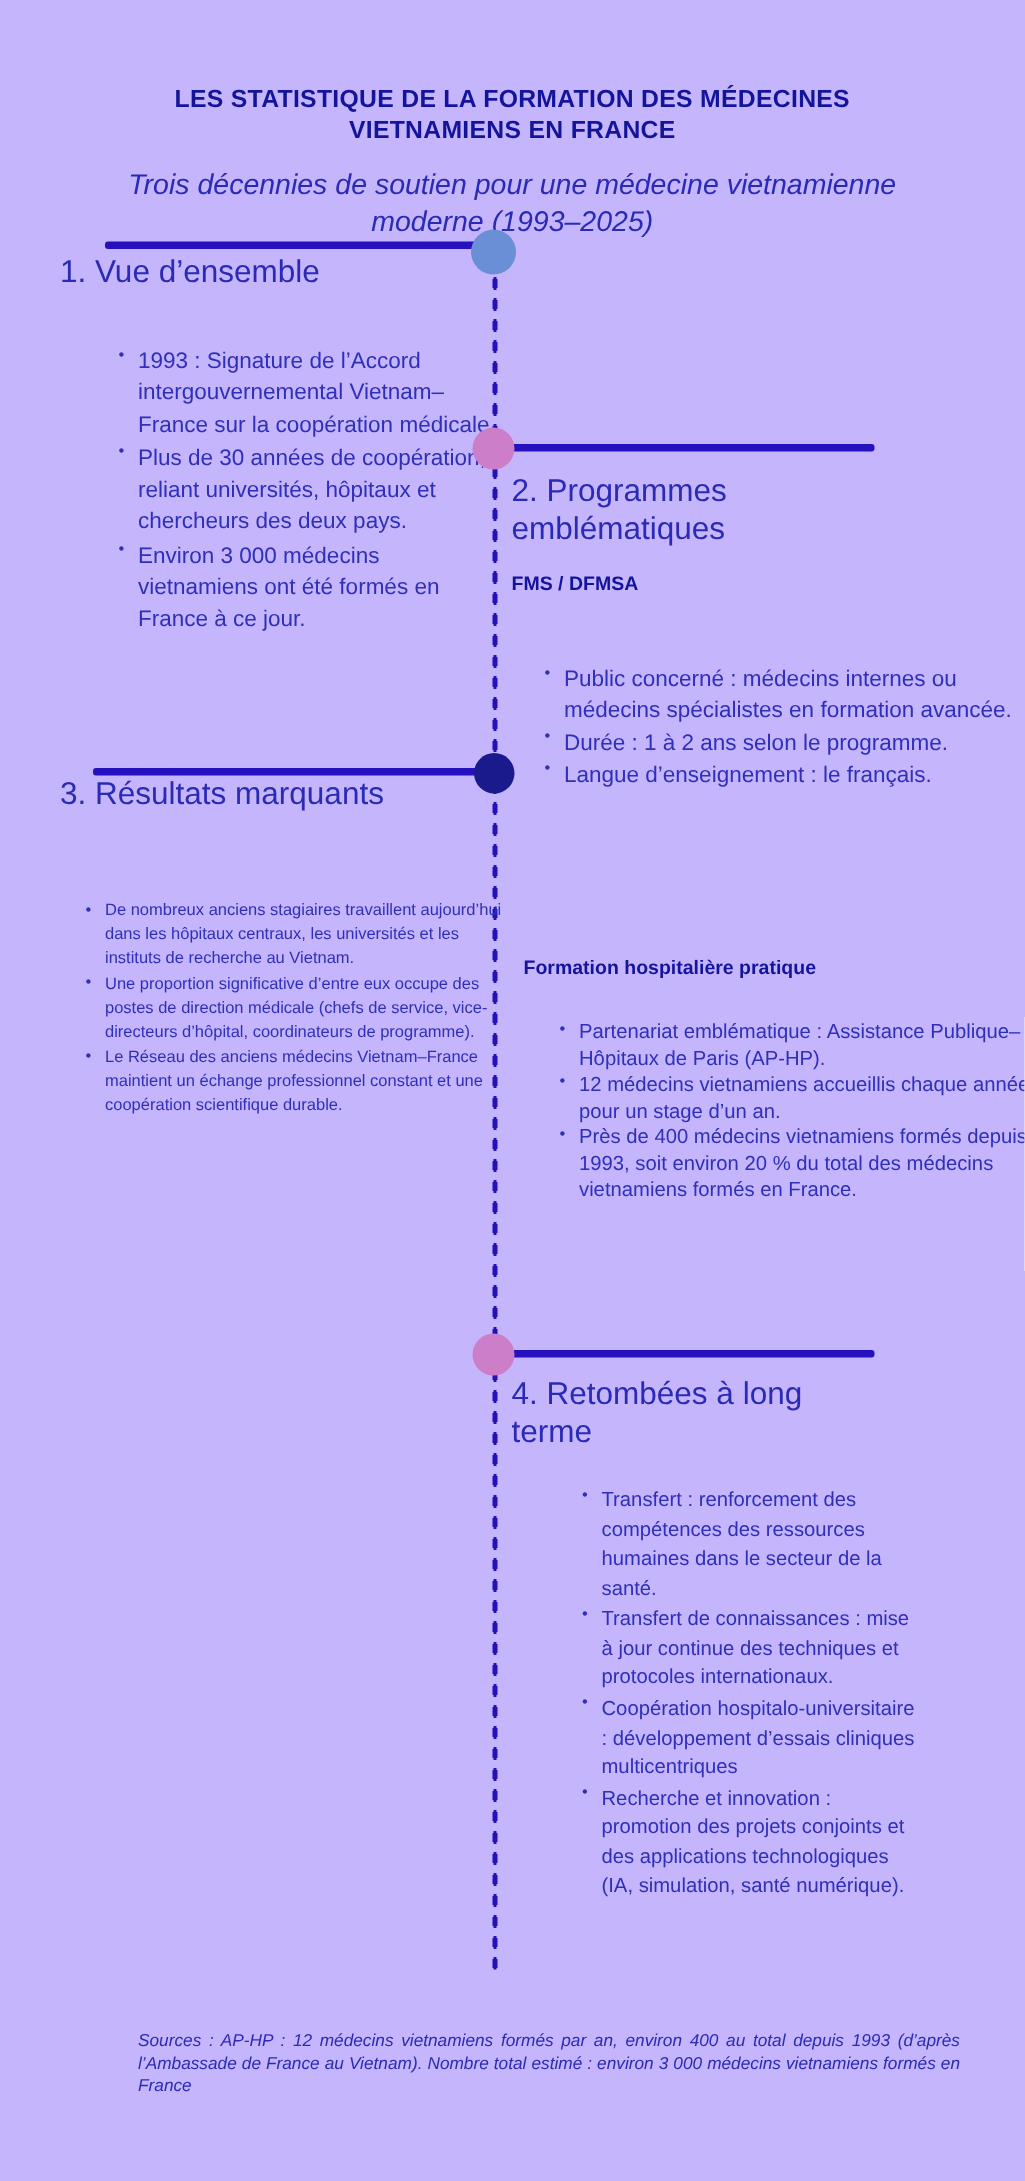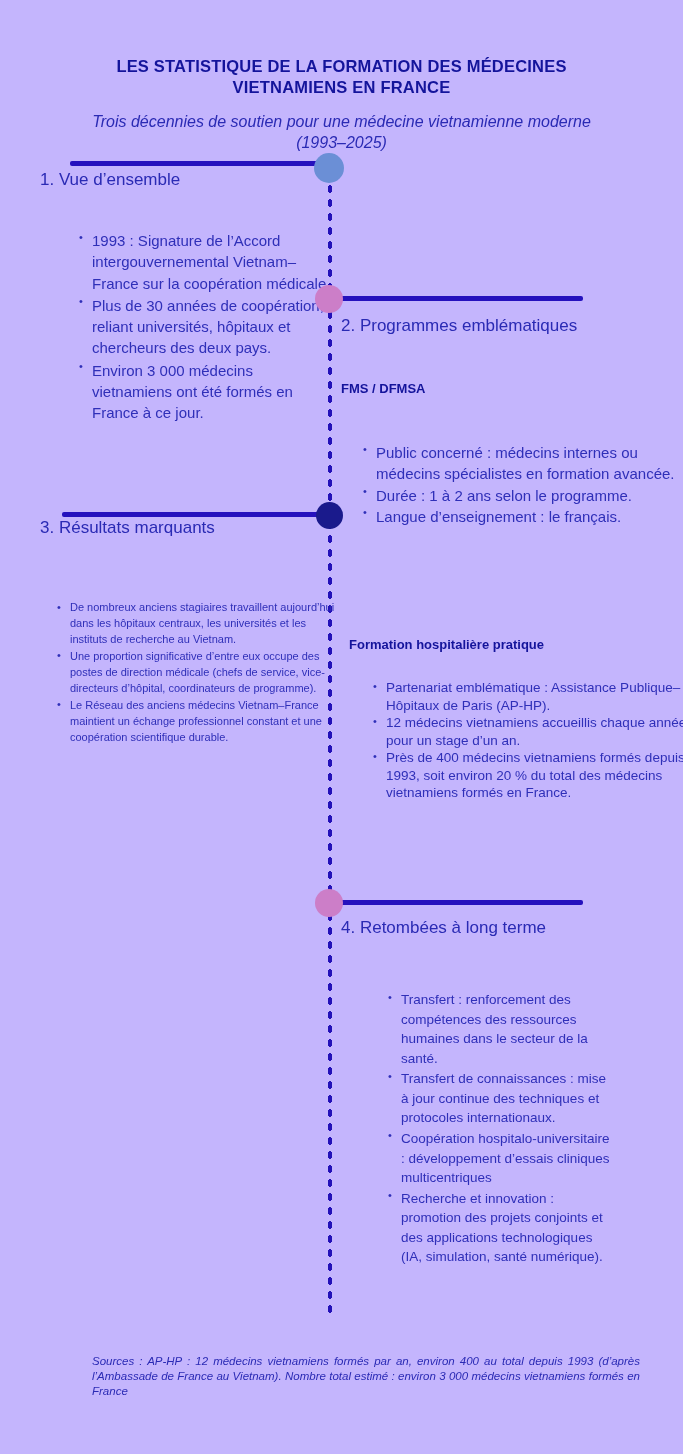--- a/index.html
+++ b/index.html
@@ -30,21 +30,21 @@
     letter-spacing: 0.2px;
     color: #14149b;
     text-transform: uppercase;
   }
   .subtitle {
     position: absolute;
     left: 80px;
     top: 112px;
     width: 523px;
     text-align: center;
-    font-size: 16px;
+    font-size: 19px;
     font-style: italic;
     line-height: 1.3;
     color: #2a2ab4;
   }
 
   
   .spine {
     position: absolute;
     left: 327px;
     top: 168px;
@@ -77,21 +77,21 @@
   
   .node-3 { left: 316px; top: 502px; width: 27px; height: 27px; background: #1a1a8c; }
   .bar-3  { left: 62px;  top: 512px; width: 265px; }
   
   .node-4 { left: 315px; top: 889px; width: 28px; height: 28px; background: #cc7ec8; }
   .bar-4  { left: 337px; top: 900px; width: 246px; }
 
   
   .sec-head {
     position: absolute;
-    font-size: 17px;
+    font-size: 21px;
     line-height: 1.18;
     color: #2a2ab4;
     font-weight: 400;
   }
   .sub-head {
     position: absolute;
     font-size: 13px;
     font-weight: bold;
     color: #14149b;
   }

